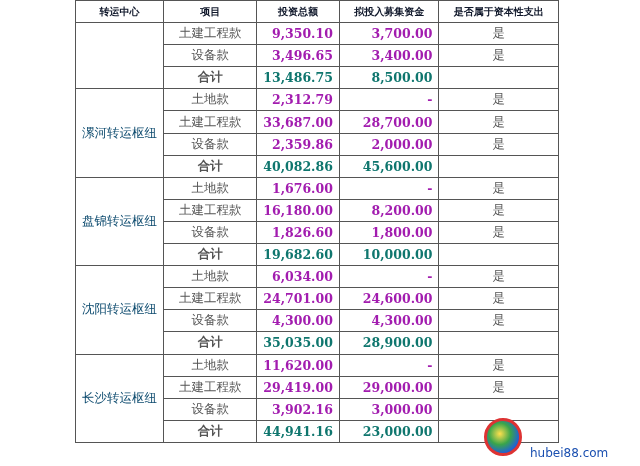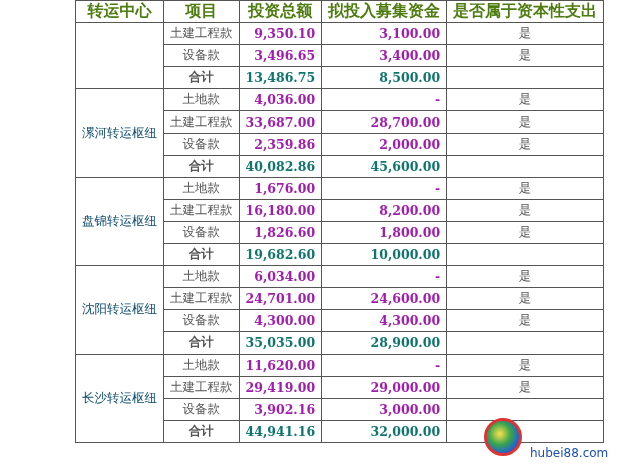--- a/index.html
+++ b/index.html
@@ -8,21 +8,21 @@
   table.invest {
     position: absolute; left: 75px; top: 0px;
     border-collapse: collapse; width: 484px;
     font-size: 12.5px;
   }
   table.invest td, table.invest th {
     border: 1px solid #555;
     height: 22.1px; padding: 0 6px; box-sizing: border-box;
     white-space: nowrap;
   }
-  table.invest th { font-weight: bold; text-align: center; color: #4d7c0f; font-family: "DejaVu Sans", sans-serif; font-size: 16px; }
+  table.invest th { font-weight: bold; text-align: center; color: #0f172a; font-family: "DejaVu Sans", sans-serif; font-size: 10px; }
   col.c1 { width: 87px; } col.c2 { width: 98px; } col.c3 { width: 71px; }
   col.c4 { width: 104px; } col.c5 { width: 124px; }
   td.num { text-align: right; color: #a21caf; font-weight: bold; }
   td.total { font-weight: bold; color: #0f766e; }
   td.label { text-align: center; color: #555; }
   td.yes { text-align: center; color: #555; }
   td.hub { text-align: center; color: #0c4a6e; }
   .watermark { position: absolute; left: 480px; top: 412px; width: 160px; height: 54px; }
   .wm-globe { position: absolute; left: 4px; top: 6px; width: 38px; height: 38px; border-radius: 50%;
     background: radial-gradient(circle at 40% 40%, #ffe04d 0%, #3aa54a 40%, #2266cc 70%, #1a3f99 100%);
@@ -49,39 +49,39 @@
       <th>投资总额</th>
       <th>拟投入募集资金</th>
       <th>是否属于资本性支出</th>
     </tr>
   </thead>
   <tbody id="tbody">
       <tr>
         <td rowspan="3" class="hub"></td>
         <td class="label">土建工程款</td>
         <td class="num">9,350.10</td>
-        <td class="num">3,100.00</td>
+        <td class="num">3,700.00</td>
         <td class="yes">是</td>
       </tr>
       <tr>
         <td class="label">设备款</td>
         <td class="num">3,496.65</td>
         <td class="num">3,400.00</td>
         <td class="yes">是</td>
       </tr>
       <tr>
         <td class="label total">合计</td>
         <td class="num total">13,486.75</td>
         <td class="num total">8,500.00</td>
         <td class="yes"></td>
       </tr>
       <tr>
         <td rowspan="4" class="hub">漯河转运枢纽</td>
         <td class="label">土地款</td>
-        <td class="num">4,036.00</td>
+        <td class="num">2,312.79</td>
         <td class="num">-</td>
         <td class="yes">是</td>
       </tr>
       <tr>
         <td class="label">土建工程款</td>
         <td class="num">33,687.00</td>
         <td class="num">28,700.00</td>
         <td class="yes">是</td>
       </tr>
       <tr>
@@ -161,21 +161,21 @@
       </tr>
       <tr>
         <td class="label">设备款</td>
         <td class="num">3,902.16</td>
         <td class="num">3,000.00</td>
         <td class="yes"></td>
       </tr>
       <tr>
         <td class="label total">合计</td>
         <td class="num total">44,941.16</td>
-        <td class="num total">32,000.00</td>
+        <td class="num total">23,000.00</td>
         <td class="yes"></td>
       </tr>
     </tbody>
 </table>
 
 <div class="watermark">
   <div class="wm-globe"></div>
   <div class="wm-url">hubei88.com</div>
 </div>
 

